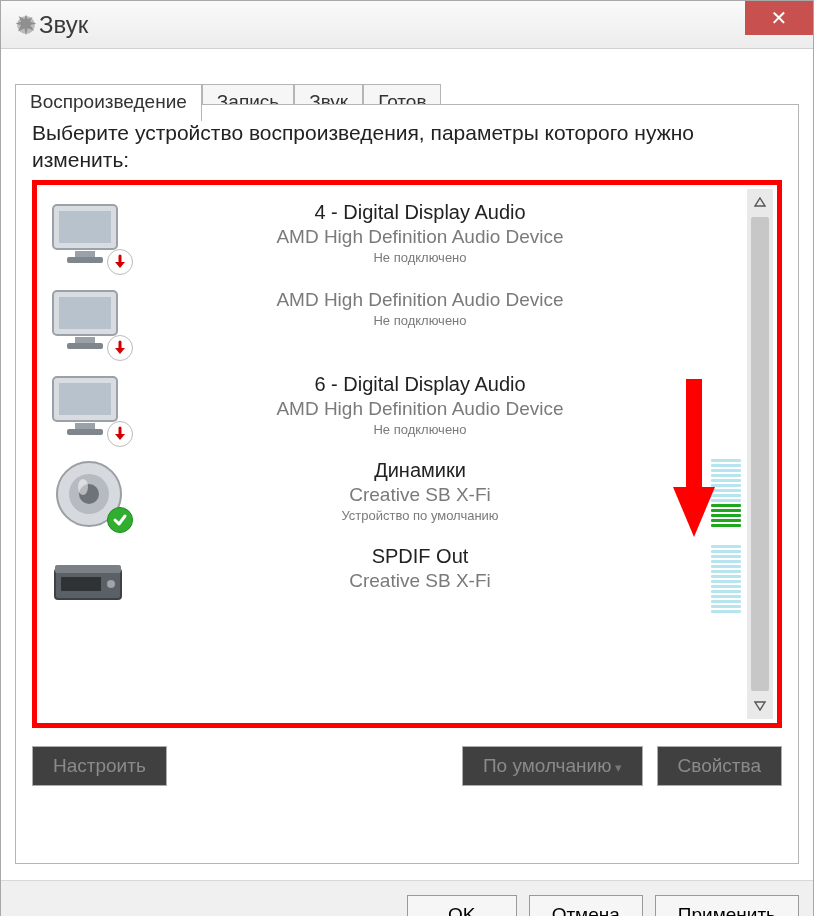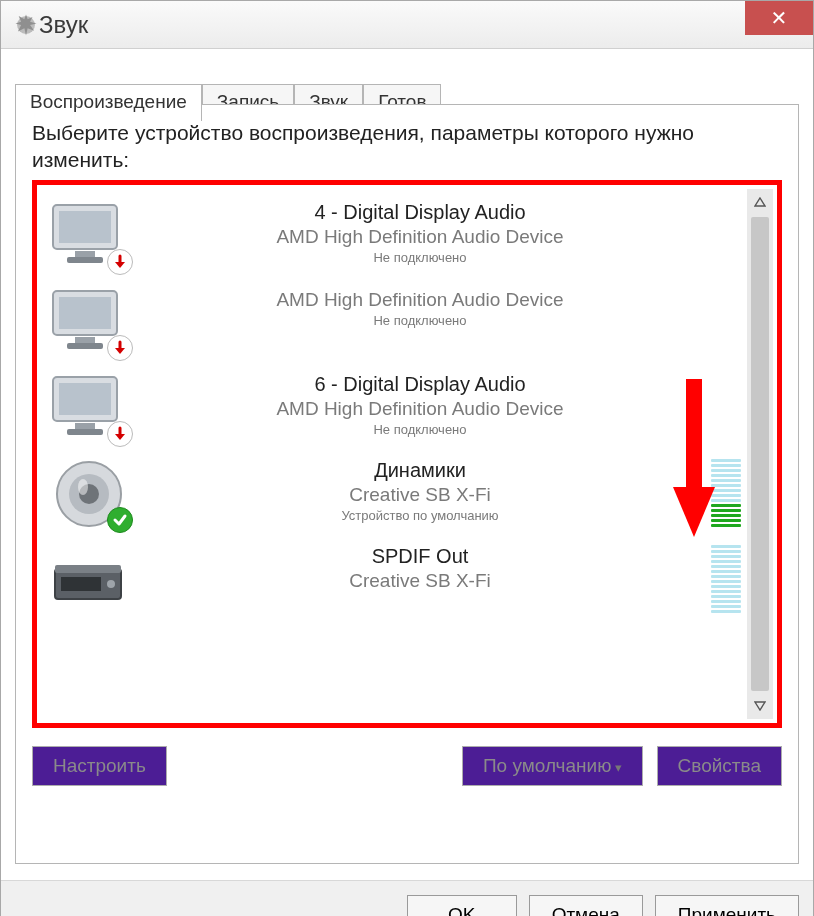--- a/index.html
+++ b/index.html
@@ -27,21 +27,21 @@
   .dstat { font-size:13px; color:#7a7a7a; margin-top:2px; }
   .meter { width:30px; height:72px; margin-right:6px; display:flex; flex-direction:column-reverse; gap:2px; padding:2px 0; }
   .meter .seg { height:4px; background:#b6e4ef; border-radius:1px; }
   .meter .seg.on { background:#1fa81f; }
   .scrolltrack { width:26px; background:#e9e9e9; display:flex; flex-direction:column; align-items:center; }
   .scrollbtn { width:26px; height:26px; display:flex; align-items:center; justify-content:center; color:#555; cursor:pointer; font-size:13px; }
   .scrollthumb { flex:1; width:18px; background:#c7c7c7; margin:2px 0; border-radius:2px; }
   .redarrow { position:absolute; right:56px; top:190px; }
   .btnrow { display:flex; gap:14px; margin-top:18px; }
   .btnrow .spacer { flex:1; }
-  .wbtn { padding:8px 20px; font-size:19px; background:#4c1d95; border:1px solid #adadad; color:#333; cursor:pointer; min-width:120px; text-align:center; }
+  .wbtn { padding:8px 20px; font-size:19px; background:#404040; border:1px solid #adadad; color:#333; cursor:pointer; min-width:120px; text-align:center; }
   .wbtn.dim { color:#8a8a8a; }
   .wbtn.dd::after { content:" ▾"; font-size:13px; color:#777; }
   .footer { display:flex; justify-content:flex-end; gap:12px; padding:14px 14px 16px 0; background:#f0f0f0; border-top:1px solid #d8d8d8; }
   .fbtn { padding:8px 22px; font-size:19px; background:#f6f6f6; border:1px solid #9a9a9a; cursor:pointer; min-width:110px; text-align:center; }
   
   .badge { position:absolute; right:-4px; bottom:-2px; width:26px; height:26px; border-radius:50%; background:#fff; border:1px solid #bbb; display:flex; align-items:center; justify-content:center; }
   .badge.red svg { width:16px; height:16px; }
   .badge.green { background:#2fae2f; border-color:#1d8a1d; }
   .badge.green svg { width:16px; height:16px; }
 </style>

